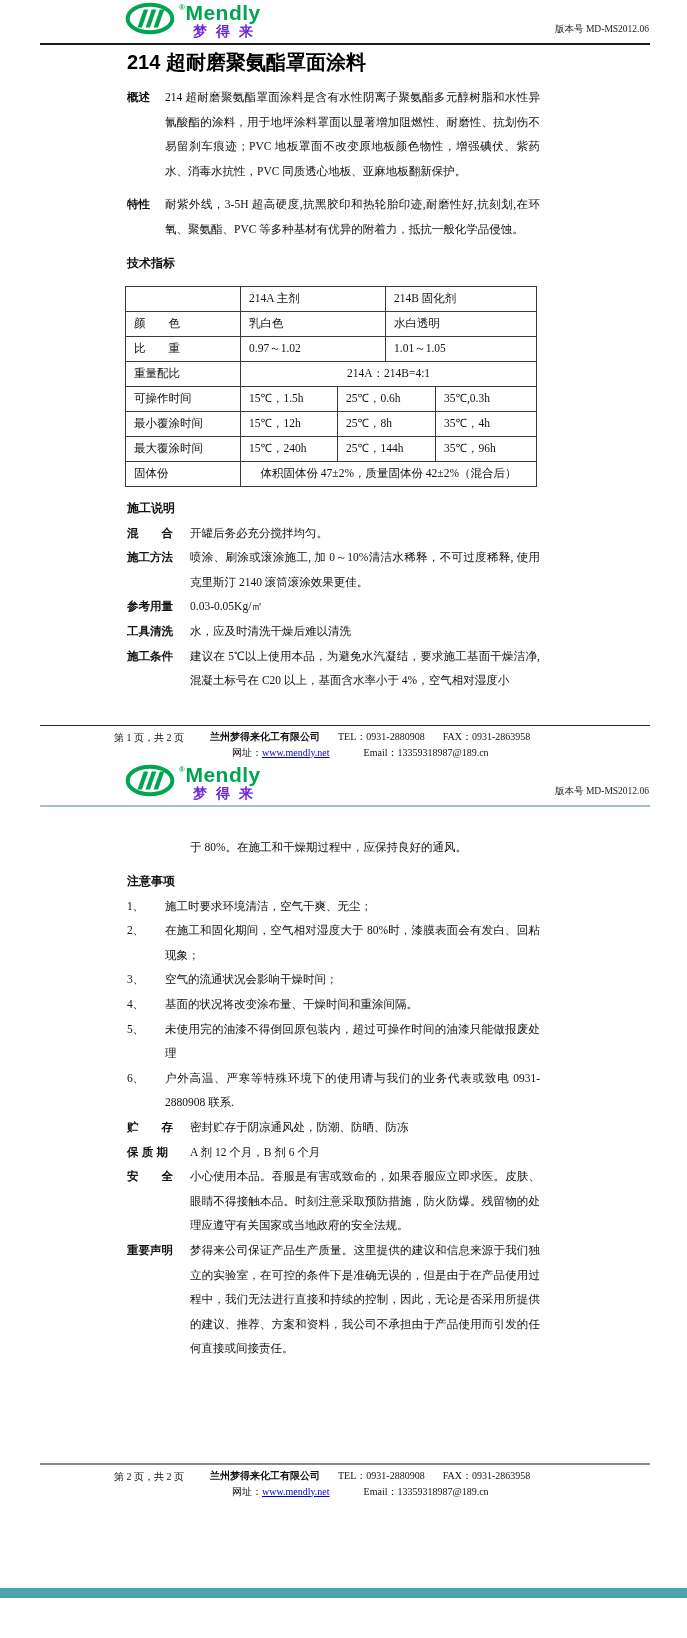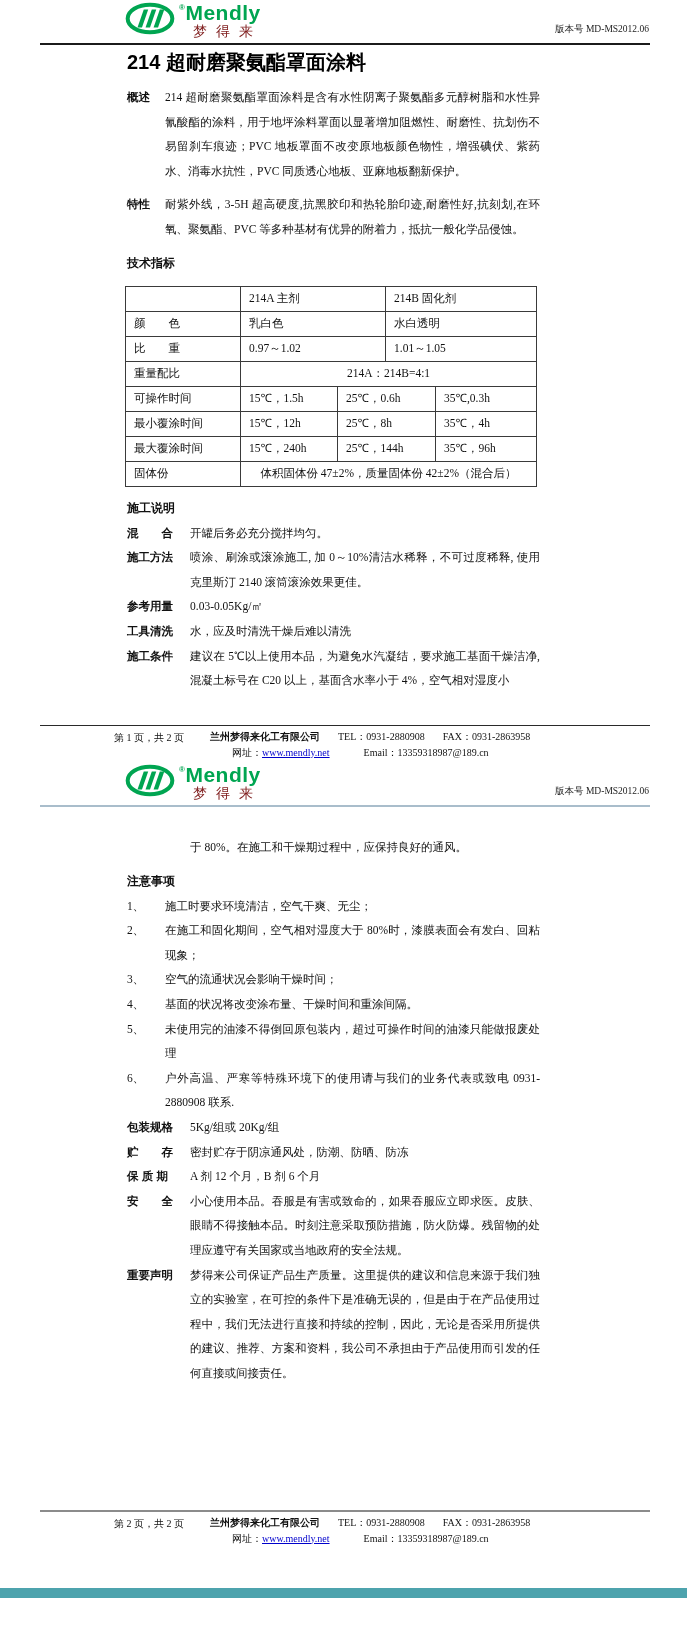--- a/index.html
+++ b/index.html
@@ -10,21 +10,21 @@
   .page2{height:876px;}
 
   
   .pg-header{display:flex;justify-content:space-between;align-items:flex-end;
              padding:3px 38px 4px 125px;height:35px;}
   .logo{display:flex;align-items:flex-start;gap:4px;}
   .logo-text{line-height:1;}
   .logo-en{color:#00A551;font-family:"Liberation Sans",sans-serif;font-weight:bold;
            font-size:21px;letter-spacing:.5px;}
   .reg{font-size:8px;vertical-align:10px;color:#00A551;font-weight:bold;}
-  .logo-cn{color:#7f1d1d;font-family:"Liberation Sans",sans-serif;font-weight:normal;
+  .logo-cn{color:#6d28d9;font-family:"Liberation Sans",sans-serif;font-weight:bold;
            font-size:14px;letter-spacing:9px;margin:1px 0 0 14px;}
   .version{font-size:9.5px;color:#222;margin-bottom:2px;}
   .rule{height:2px;margin:1px 37px 0 40px;}
   .rule-dark{background:#1b1b1b;}
   .rule-light{background:#a9bdcb;}
 
   
   .title{font-family:"Liberation Sans",sans-serif;font-weight:bold;font-size:20px;
          margin:4px 0 0 127px;color:#000;}
   .body-col{margin-left:127px;width:413px;font-size:11.5px;line-height:24.6px;}
@@ -57,21 +57,21 @@
   .indent63{padding-left:63px;}
 
   
   .note{display:flex;}
   .nnum{width:38px;flex:none;}
   .ntext{flex:1;text-align:justify;}
 
   
   .pg-footer{position:absolute;left:0;right:0;}
   .page1 .pg-footer{bottom:2px;}
-  .page2 .pg-footer{top:748px;}
+  .page2 .pg-footer{top:701px;}
   .f-line{height:1.5px;margin:0 37px 4px 40px;}
   .f-line-dark{background:#2a2a2a;}
   .f-line-gray{background:#8b8b8b;}
   .f-body{display:flex;font-size:10px;padding:0 40px 0 114px;gap:26px;}
   .f-page{white-space:nowrap;margin-top:1px;}
   .f-center{flex:1;}
   .f-row1{display:flex;gap:18px;white-space:nowrap;}
   .f-co{font-family:"Liberation Sans",sans-serif;font-weight:bold;}
   .f-row2{display:flex;gap:34px;margin-top:2px;padding-left:22px;white-space:nowrap;}
   .f-link{color:#0000cc;text-decoration:underline;cursor:pointer;}
@@ -244,24 +244,20 @@
       <div class="note">
         <span class="nnum">5、</span>
         <div class="ntext">未使用完的油漆不得倒回原包装内，超过可操作时间的油漆只能做报废处理</div>
       </div>
       <div class="note">
         <span class="nnum">6、</span>
         <div class="ntext">户外高温、严寒等特殊环境下的使用请与我们的业务代表或致电 0931-2880908 联系.</div>
       </div>
 
       <div class="item">
-        <span class="ilabel">包装规格</span>
-        <div class="itext">5Kg/组或 20Kg/组</div>
-      </div>
-      <div class="item">
         <span class="ilabel">贮　　存</span>
         <div class="itext">密封贮存于阴凉通风处，防潮、防晒、防冻</div>
       </div>
       <div class="item">
         <span class="ilabel">保 质 期</span>
         <div class="itext">A 剂 12 个月，B 剂 6 个月</div>
       </div>
       <div class="item">
         <span class="ilabel">安　　全</span>
         <div class="itext">小心使用本品。吞服是有害或致命的，如果吞服应立即求医。皮肤、眼睛不得接触本品。时刻注意采取预防措施，防火防爆。残留物的处理应遵守有关国家或当地政府的安全法规。</div>

